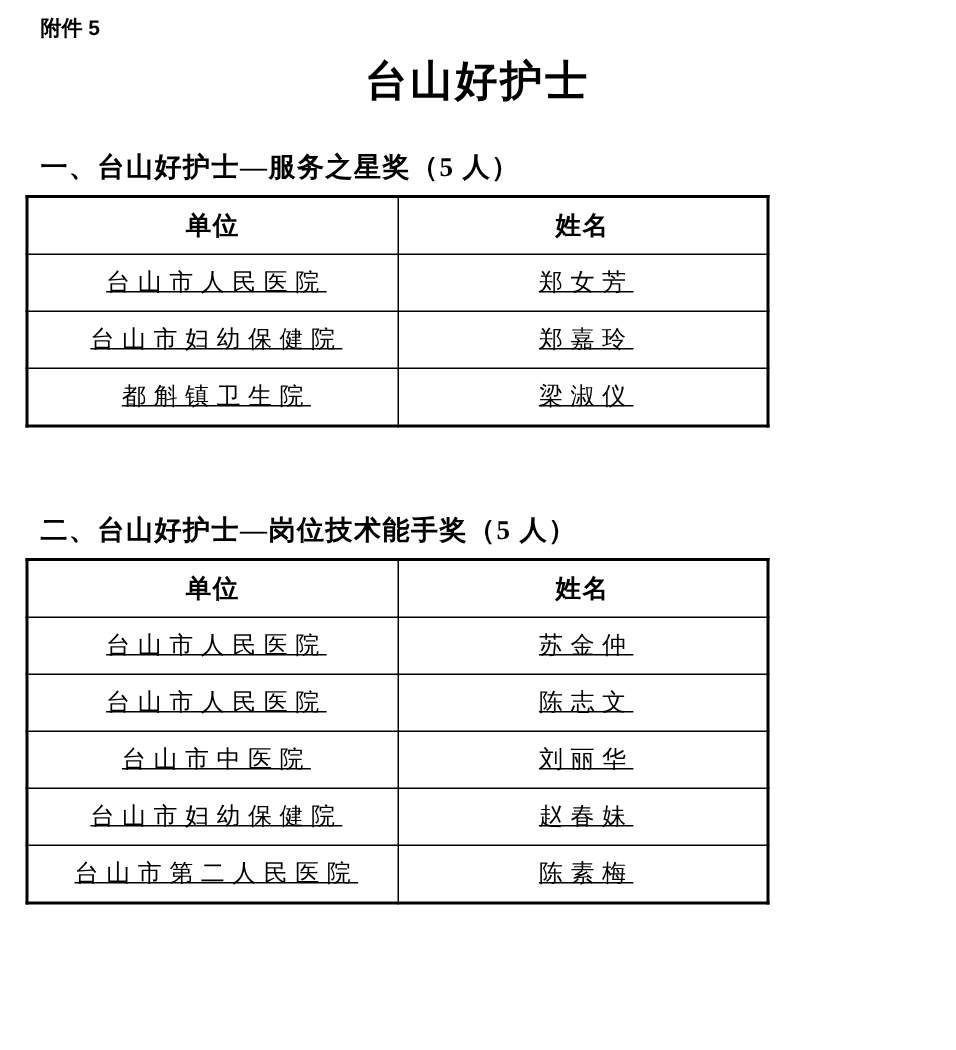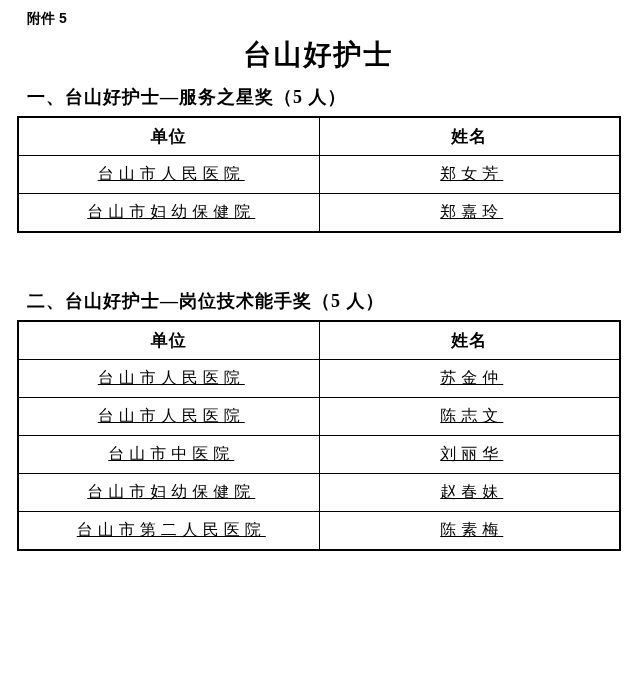--- a/index.html
+++ b/index.html
@@ -35,25 +35,25 @@
     line-height: 34px;
     letter-spacing: 2px;
   }
   .section-heading {
     margin: 0 0 0 27px;
     font-size: 18px;
     font-weight: bold;
     line-height: 24px;
     letter-spacing: 1px;
   }
-  .section-1 .section-heading { margin-top: 13px; }
+  .section-1 .section-heading { margin-top: 27px; }
   .section-2 .section-heading { margin-top: 56px; }
   table.award-table {
     margin: 7px 0 0 17px;
-    width: 604px;
+    width: 496px;
     border-collapse: collapse;
     border: 2px solid #000000;
     table-layout: fixed;
   }
   table.award-table th,
   table.award-table td {
     border: 1px solid #000000;
     width: 50%;
     height: 37px;
     text-align: center;
@@ -93,20 +93,24 @@
       </thead>
       <tbody>
         <tr>
           <td>台山市人民医院</td>
           <td>郑女芳</td>
         </tr>
         <tr>
           <td>台山市妇幼保健院</td>
           <td>郑嘉玲</td>
         </tr>
+        <tr>
+          <td>都斛镇卫生院</td>
+          <td>梁淑仪</td>
+        </tr>
       </tbody>
     </table>
   </section>
 
   <section class="section-2">
     <h2 class="section-heading">二、台山好护士—岗位技术能手奖（5 人）</h2>
     <table class="award-table">
       <thead>
         <tr>
           <th>单位</th>

